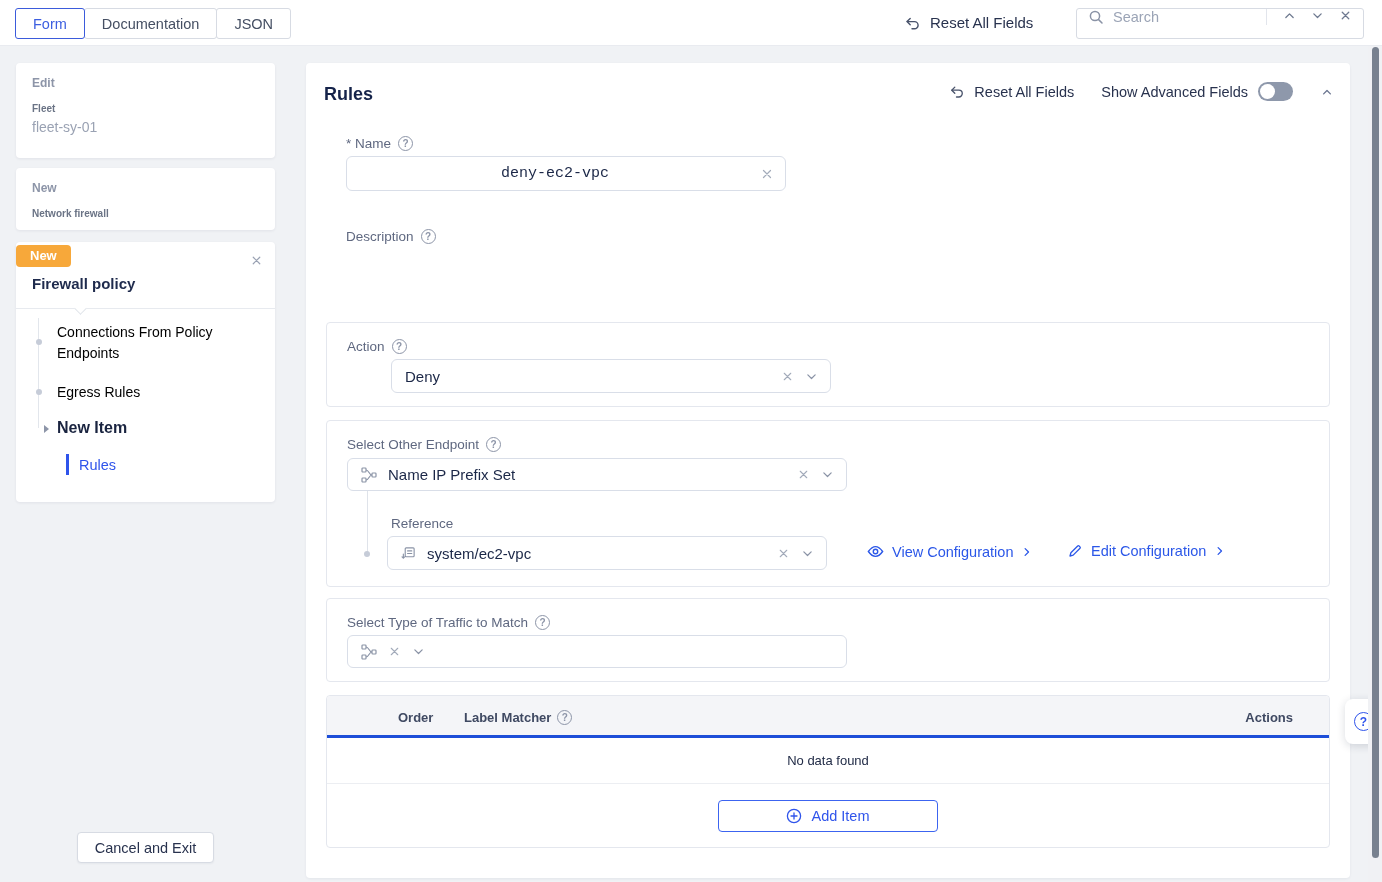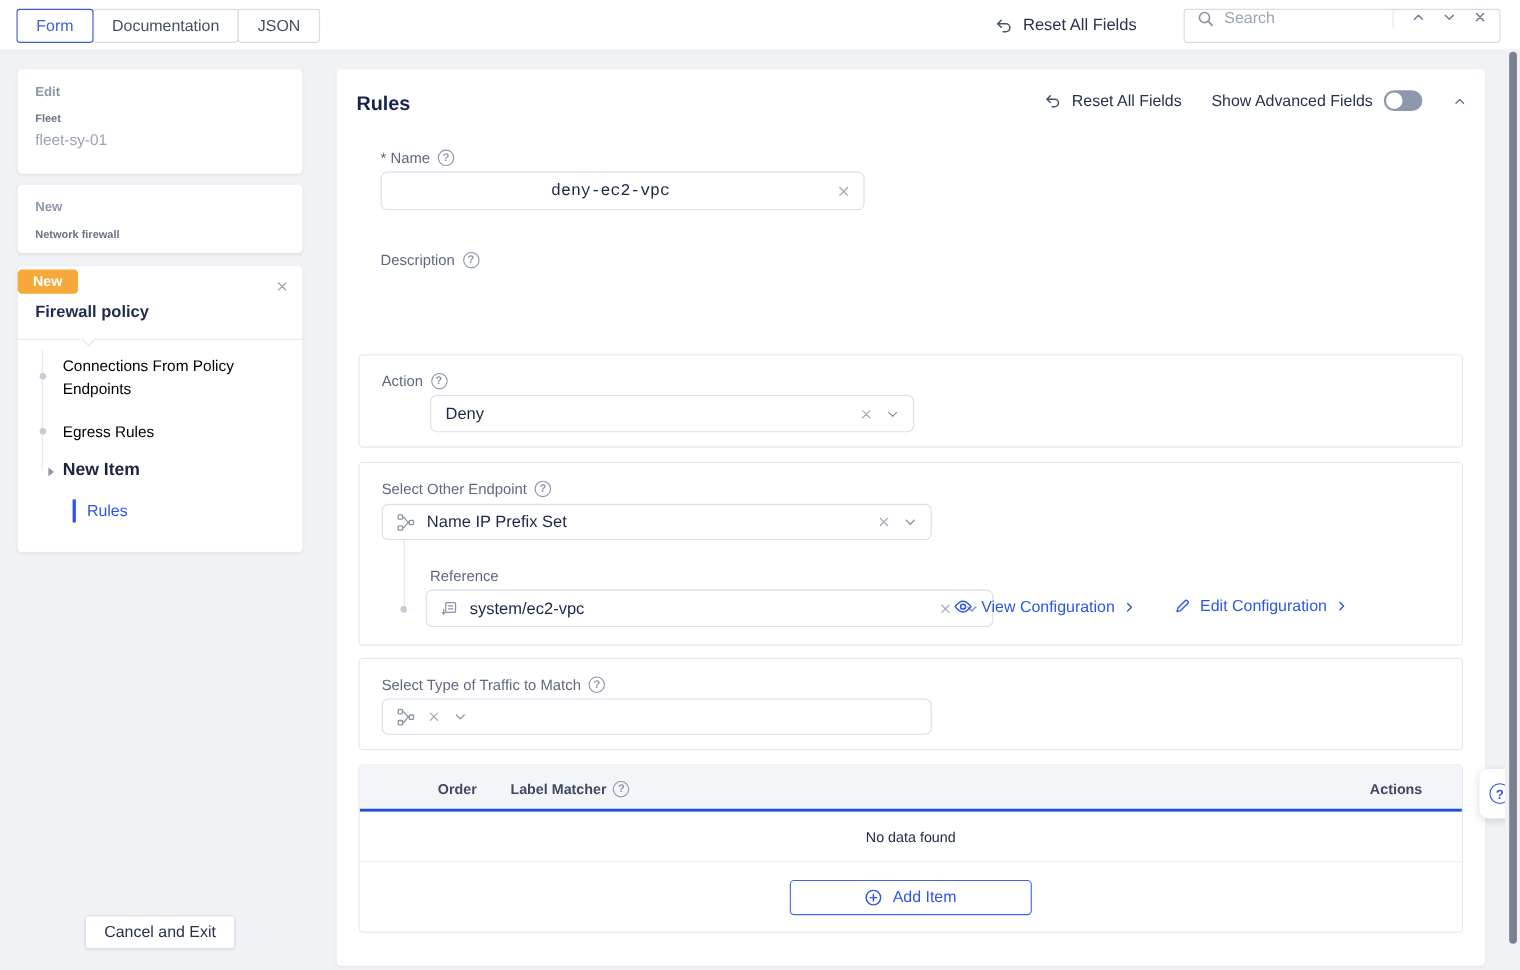--- a/index.html
+++ b/index.html
@@ -258,21 +258,21 @@
             </svg>
         </span>
       </div>
 
       <div class="conn-vline"></div>
       <div class="conn-dot"></div>
 
       <div class="field-label" style="position:absolute;left:64px;top:95px;justify-content:center;">
         <span>Reference</span>
       </div>
-      <div class="select" style="left:60px;top:115px;width:516px;height:34px;">
+      <div class="select" style="left:60px;top:115px;width:440px;height:34px;">
         <span class="lead-icon">
           <svg width="15" height="15" viewBox="0 0 16 16" fill="none" stroke="currentColor" stroke-width="1.2" stroke-linecap="round">
             <rect x="4.5" y="2" width="9.5" height="9.5" rx="1"></rect>
             <path d="M7 5.2h4.5M7 8h4.5"></path>
             <path d="M2.5 8.5v4.5M2.5 13l-1.4-1.4M2.5 13l1.4-1.4"></path>
           </svg>
         </span>
         <span class="select-value">system/ec2-vpc</span>
         <span class="sel-x">
           <svg width="13" height="13" viewBox="0 0 16 16" fill="none" stroke="currentColor" stroke-width="1.4" stroke-linecap="round">

